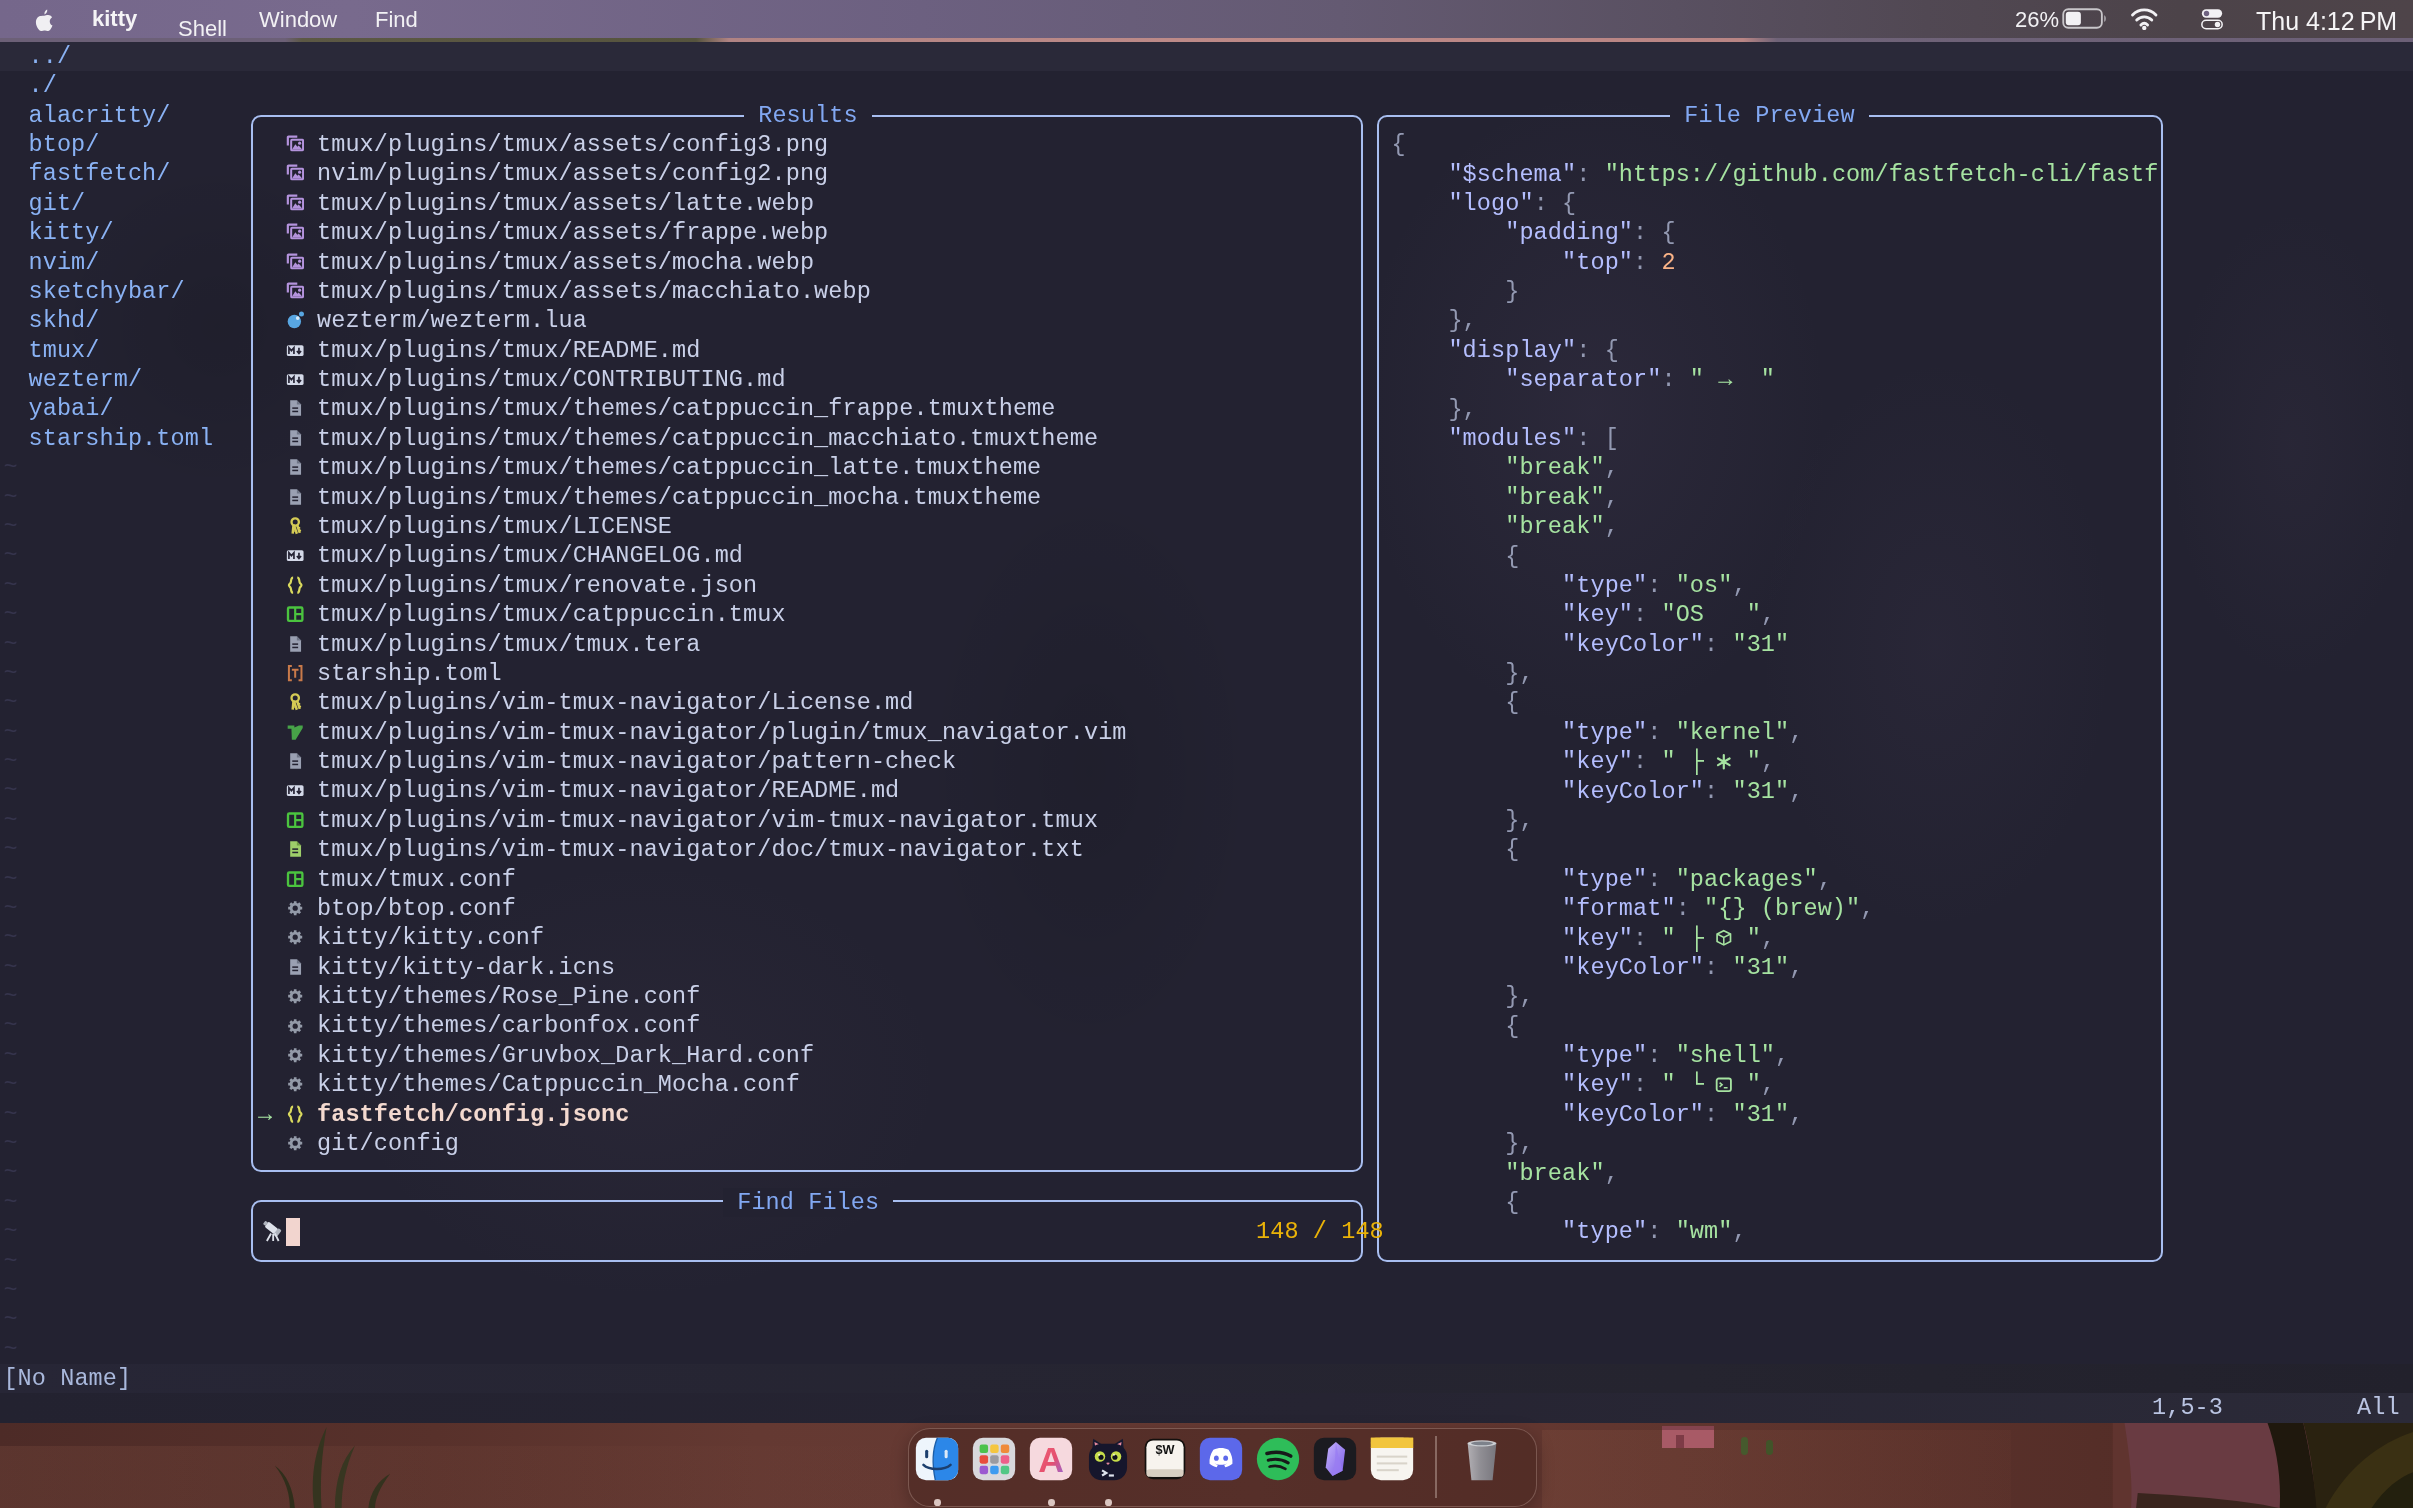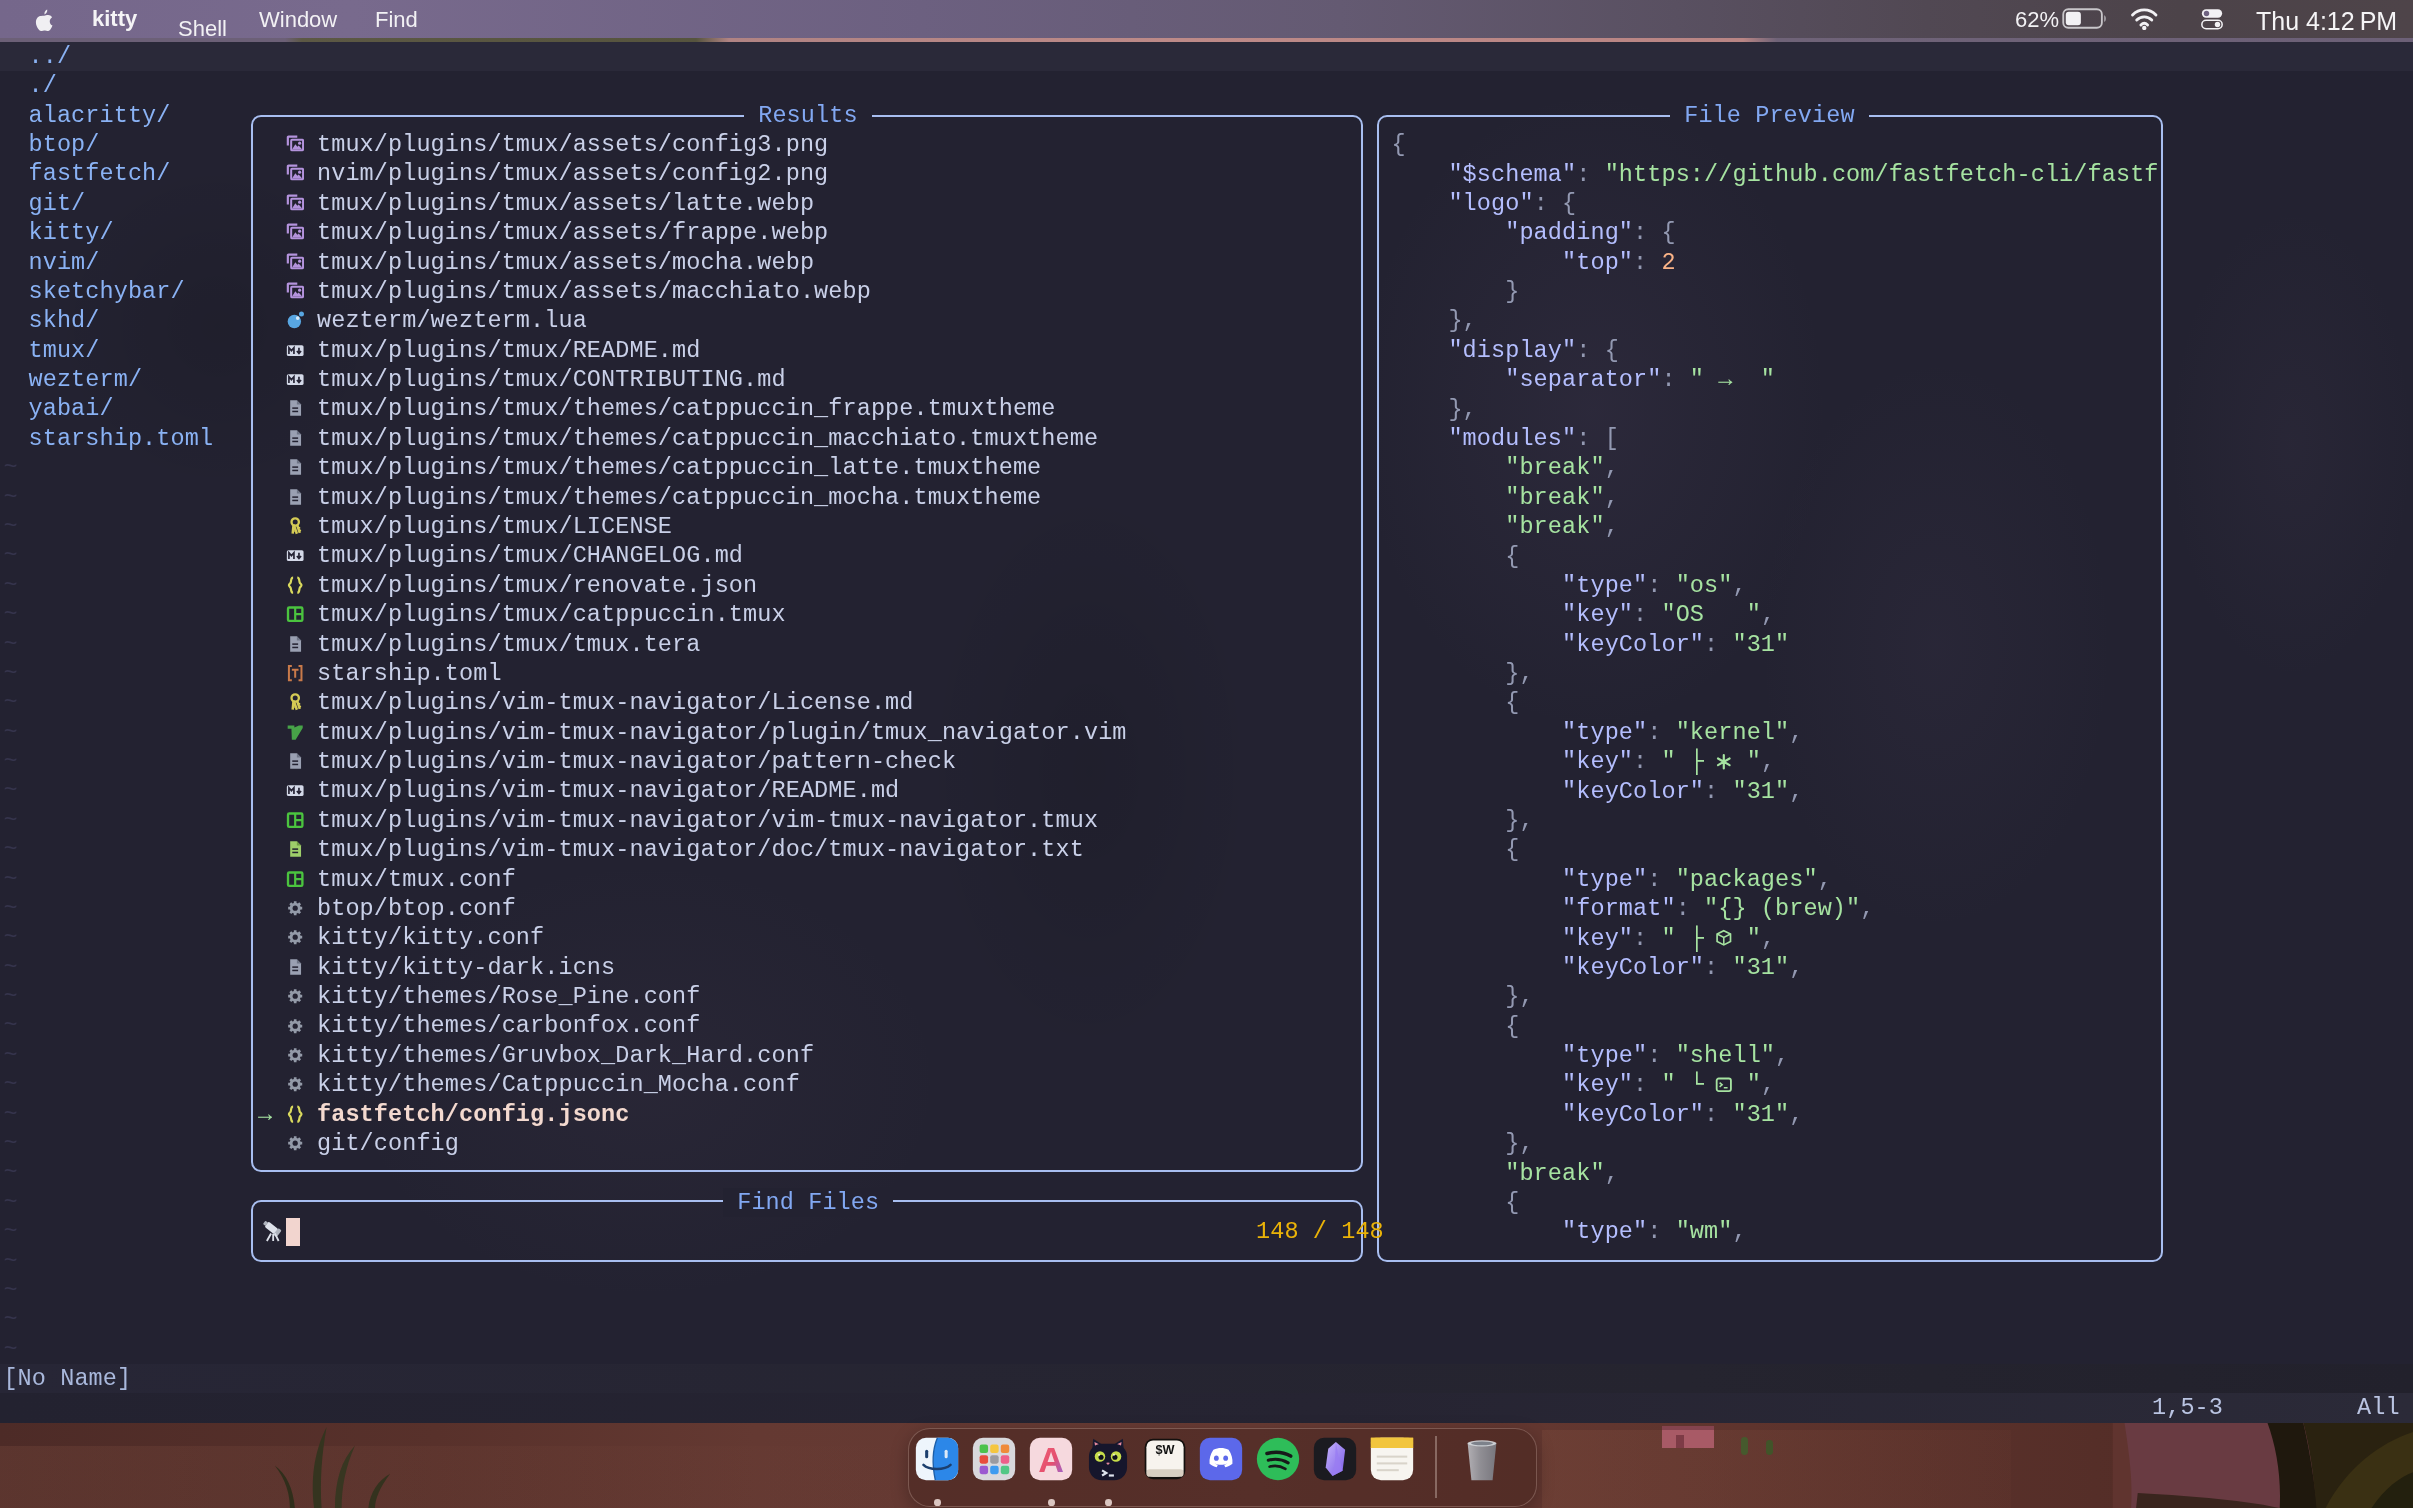--- a/index.html
+++ b/index.html
@@ -399,21 +399,21 @@
 <div class="t" style="left:2357px;top:1393px;color:#bac4e2">All</div>
 <div class="abs" style="left:0;top:0;width:2413px;height:38px;background:linear-gradient(90deg,#75678b 0,#786a8d 352px,#6c6080 922px,#645a72 1341px,#595061 1676px,#514853 1927px,#4c4349 2179px,#4e4449 100%);font-family:'Liberation Sans',sans-serif">
     <svg class="abs" style="left:34px;top:7.5px" width="20" height="23.5" viewBox="0 0 24 28">
       <path d="M12.6 7.6 C12.2 5.2 13.6 2.8 15.8 1.8 C16.4 4.0 15.2 6.6 12.6 7.6 Z" fill="#f0eff2"></path>
       <path d="M12.3 9.2 C13.6 9.2 15.0 8.4 17.0 8.4 C18.8 8.4 20.6 9.3 21.7 10.9 C19.8 12.2 18.9 13.9 18.9 16.0 C18.9 18.3 20.2 20.1 22.2 21.0 C21.6 22.8 20.8 24.3 19.7 25.6 C18.7 26.8 17.7 27.6 16.4 27.6 C15.1 27.6 14.5 26.9 12.7 26.9 C10.9 26.9 10.2 27.6 9.0 27.6 C7.7 27.6 6.5 26.6 5.4 25.3 C3.6 23.0 2.3 19.9 2.3 16.9 C2.3 12.5 5.0 9.4 8.3 9.4 C9.8 9.4 11.1 9.2 12.3 9.2 Z" fill="#f0eff2"></path>
     </svg>
     <div class="abs" style="left:92px;top:5.9px;font-size:22px;font-weight:bold;color:#f5f4f6">kitty</div>
     <div class="abs" style="left:178px;top:16px;font-size:22px;color:#f2f1f4">Shell</div>
     <div class="abs" style="left:259px;top:6.7px;font-size:22px;color:#f2f1f4">Window</div>
     <div class="abs" style="left:375px;top:6.7px;font-size:22px;color:#f2f1f4">Find</div>
-    <div class="abs" style="left:2015px;top:6.7px;font-size:22px;color:#f2f1f4">62%</div>
+    <div class="abs" style="left:2015px;top:6.7px;font-size:22px;color:#f2f1f4">26%</div>
     <svg class="abs" style="left:2062px;top:8.4px" width="47" height="21" viewBox="0 0 56 25">
       <rect x="1.5" y="1.5" width="46" height="22" rx="6" fill="none" stroke="rgba(242,241,244,.75)" stroke-width="2.2"></rect>
       <rect x="4.5" y="4.5" width="18" height="16" rx="3.5" fill="#f2f1f4"></rect>
       <path d="M50.5 8.5 C52.5 9.5 52.5 15.5 50.5 16.5 Z" fill="rgba(242,241,244,.75)"></path>
     </svg>
     <svg class="abs" style="left:2130px;top:6.7px" width="28.5" height="23.5" viewBox="0 0 34 28">
       <g fill="none" stroke="#f2f1f4" stroke-linecap="round">
         <path d="M3 9.5 C11 1.5 23 1.5 31 9.5" stroke-width="3.4"></path>
         <path d="M8 15.5 C13 10.5 21 10.5 26 15.5" stroke-width="3.4"></path>
         <path d="M13 21.5 C15.5 19 18.5 19 21 21.5" stroke-width="3.4"></path>

